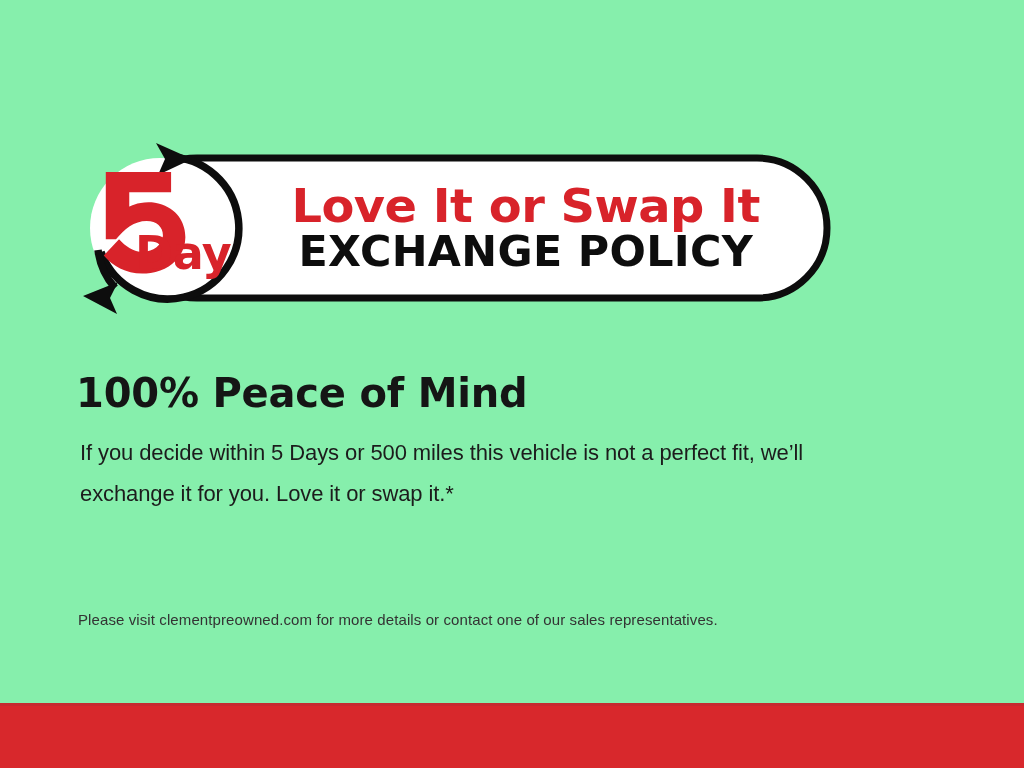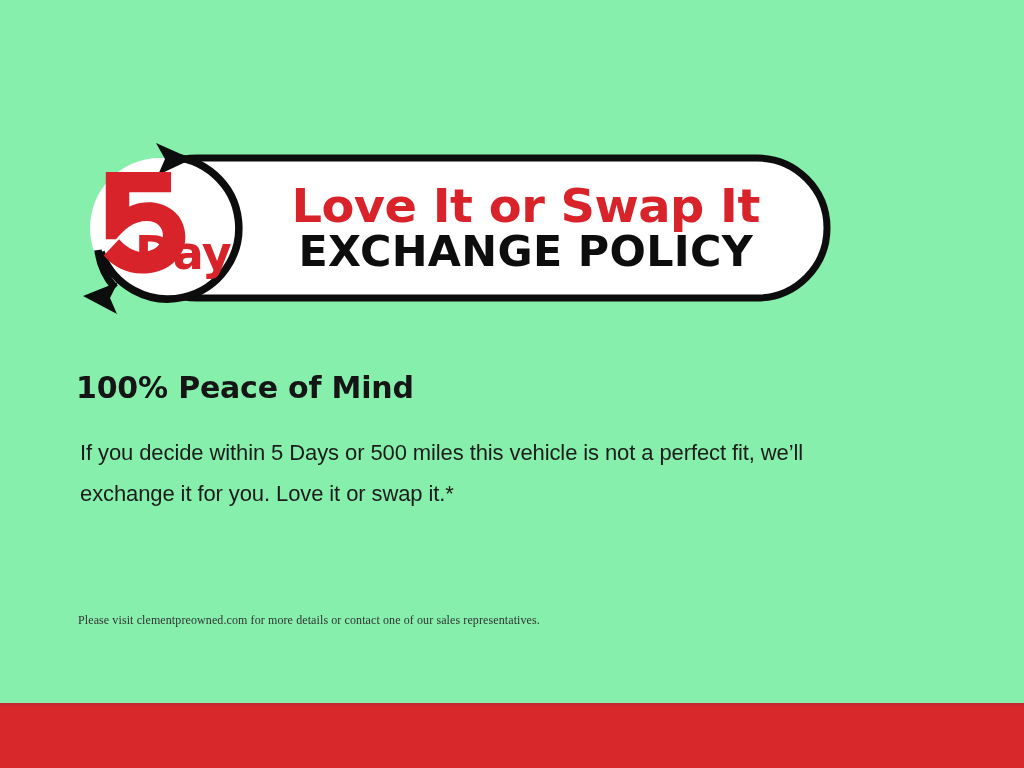--- a/index.html
+++ b/index.html
@@ -79,21 +79,21 @@
     transform: scaleX(1.02);
   }
 
   
   #subheading {
     position: absolute;
     left: 76px;
     top: 370px;
     font-family: "DejaVu Sans", sans-serif;
     font-weight: 700;
-    font-size: 30px;
+    font-size: 40px;
     letter-spacing: -0.2px;
     color: #151515;
     white-space: nowrap;
   }
 
   #body-copy {
     position: absolute;
     left: 80px;
     top: 432px;
     width: 790px;
@@ -103,23 +103,23 @@
     line-height: 41px;
     letter-spacing: -0.1px;
     color: #1c1c1c;
   }
 
   #fine-print {
     position: absolute;
     left: 78px;
     top: 610px;
     width: 880px;
-    font-family: Liberation Serif, serif;
+    font-family: Liberation Sans, sans-serif;
     font-weight: 400;
-    font-size: 12px;
+    font-size: 15px;
     line-height: 20px;
     letter-spacing: 0.1px;
     color: #333333;
     white-space: nowrap;
   }
 
   
   #footer-bar {
     position: absolute;
     left: 0;

